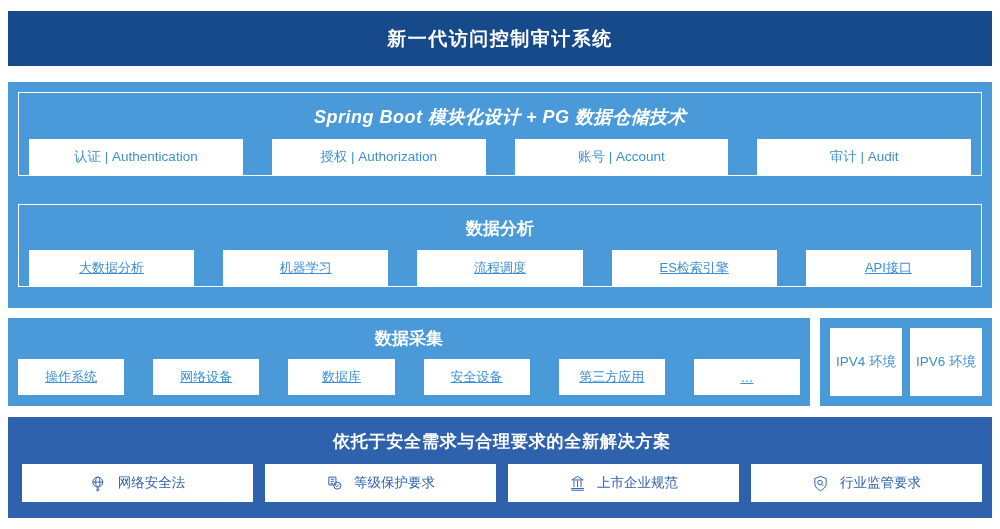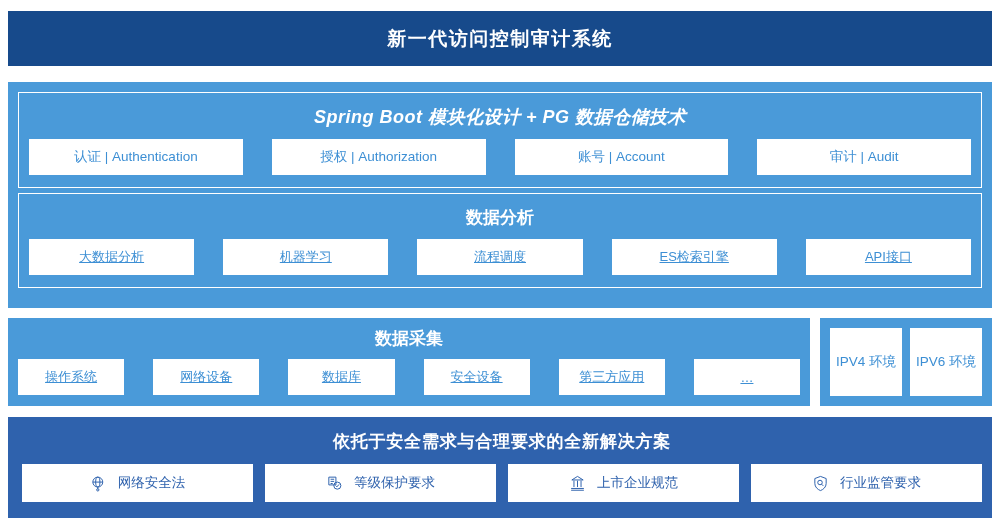--- a/index.html
+++ b/index.html
@@ -47,24 +47,24 @@
     top: 82px;
     width: 984px;
     height: 226px;
     background: #4a9ad9;
     box-sizing: border-box;
     padding: 10px;
   }
   .subpanel {
     border: 1.5px solid #ffffff;
     box-sizing: border-box;
-    padding: 8px 10px 12px 10px;
+    padding: 8px 10px 0 10px;
   }
   .subpanel + .subpanel {
-    margin-top: 5px;
+    margin-top: 28px;
   }
   .subpanel-title {
     text-align: center;
     color: #ffffff;
     font-size: 17px;
     font-weight: bold;
     padding: 4px 0 10px 0;
   }
   .subpanel-title.italic {
     font-style: italic;

